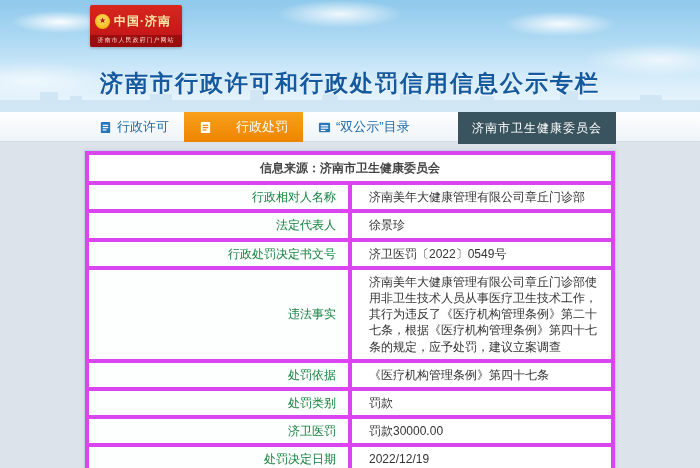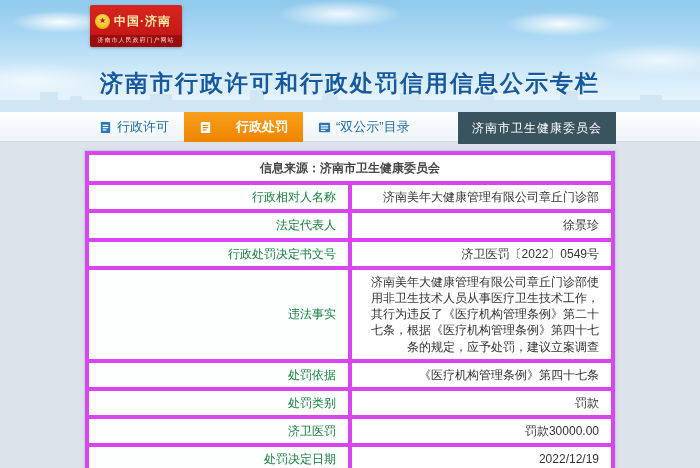--- a/index.html
+++ b/index.html
@@ -63,21 +63,21 @@
     width:532px; height:30px; margin:0 auto;
     display:flex; align-items:stretch;
   }
   .tab {
     display:flex; align-items:center; gap:5px; padding:0 15px;
     font-size:13px; color:#1c6aa8; cursor:pointer; white-space:nowrap;
   }
   .tab .tab-icon { display:flex; align-items:center; }
   .tab.active {
     background:linear-gradient(180deg,#f8a01c,#ef8500);
-    color:#fff; font-weight:bold;gap:24px;
+    color:#fff; font-weight:normal;gap:24px;
   }
   .dept-box {
     margin-left:auto; background:#3a545f; color:#fff;
     font-size:12px; display:flex; align-items:center; justify-content:center;
     padding:16px 14px; min-width:140px; cursor:pointer; letter-spacing:1px;
   }
 
   
   .panel {
     width:532px; margin:8px auto 0;
@@ -89,21 +89,21 @@
     border:4px solid #d946ef; font-size:12px;
     padding:4px 12px; line-height:1.35; vertical-align:middle;
     word-break:break-all;
   }
   td.src {
     text-align:center; font-weight:bold; color:#444; padding:5px 12px;
   }
   td.label {
     width:172px; text-align:right; color:#15803d; background:#fdfefe;
   }
-  td.value { color:#333; text-align:right;padding-left:17px; }
+  td.value { color:#333; text-align:left;padding-left:17px; }
 </style>
 </head>
 <body>
 
 <div class="sky">
   <div class="clouds"></div>
 
   <svg class="skyline" viewBox="0 0 700 26" preserveAspectRatio="none">
     <g fill="#cfe5f4" opacity="0.9">
       <rect x="0" y="14" width="700" height="12"></rect>

